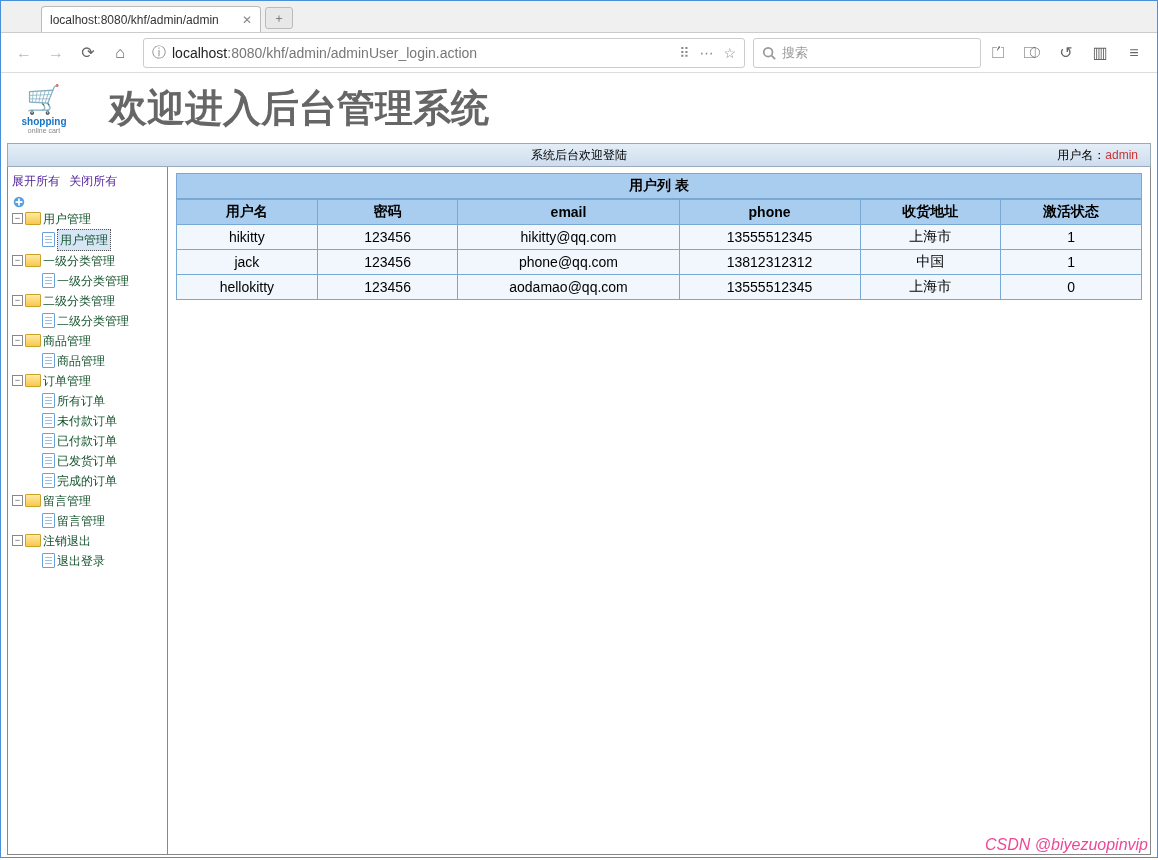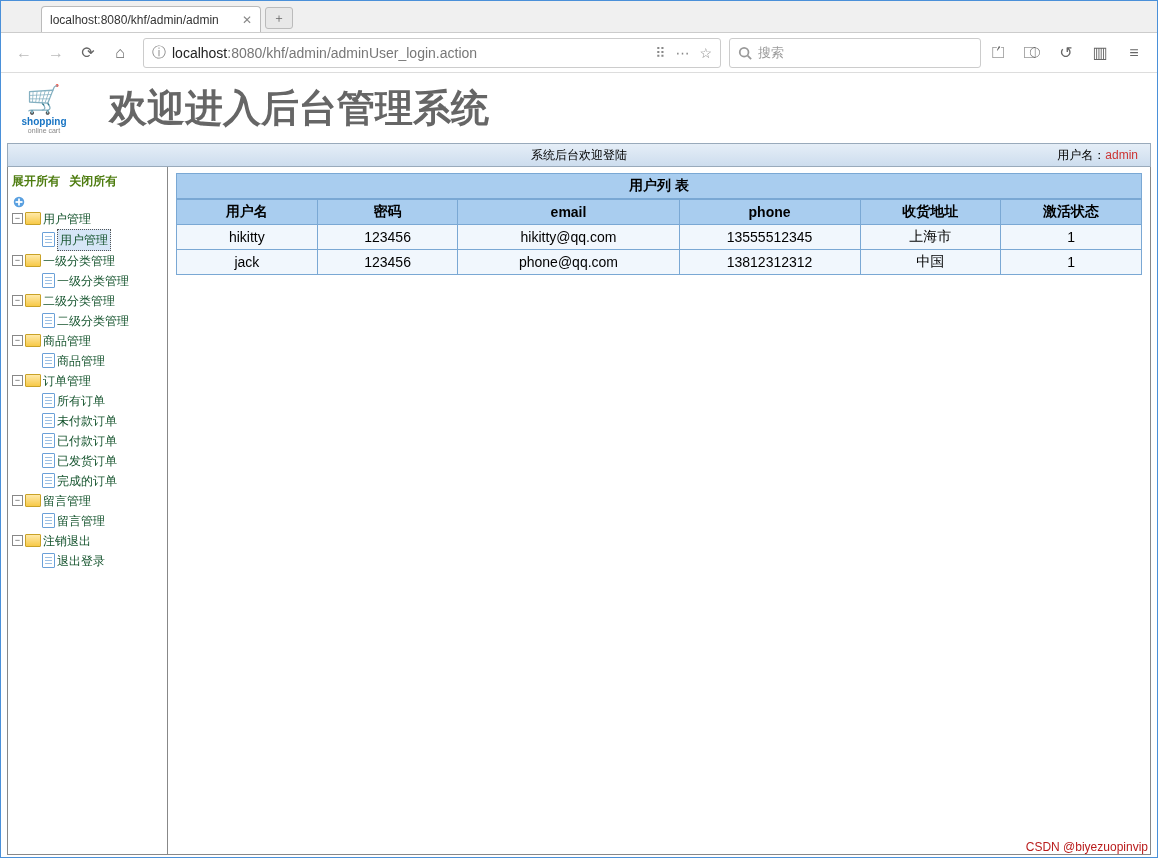--- a/index.html
+++ b/index.html
@@ -16,63 +16,63 @@
 .tab .x { margin-left: auto; color: #888; }
 .newtab { pointer-events: auto; width: 28px; height: 22px; margin-left: 4px; background: #e8e8e8; border: 1px solid #bbb; border-radius: 3px; display: flex; align-items: center; justify-content: center; color: #666; margin-bottom: 3px; }
 
 .toolbar { height: 40px; display: flex; align-items: center; padding: 0 8px; border-bottom: 1px solid #ddd; gap: 2px; }
 .tb-btn { width: 30px; height: 30px; display: flex; align-items: center; justify-content: center; color: #666; font-size: 16px; border-radius: 3px; }
 .tb-btn.disabled { color: #bbb; }
 .urlbar { flex: 1; height: 30px; border: 1px solid #ccc; border-radius: 3px; display: flex; align-items: center; padding: 0 8px; margin: 0 6px; font-size: 14px; color: #777; min-width: 0; }
 .urlbar .info { margin-right: 6px; color: #888; }
 .urlbar .domain { color: #222; }
 .urlbar .right { margin-left: auto; display: flex; gap: 10px; color: #888; }
-.searchbox { width: 252px; height: 30px; border: 1px solid #ccc; border-radius: 3px; display: flex; align-items: center; padding: 0 8px; color: #999; font-size: 13px; }
+.searchbox { width: 228px; height: 30px; border: 1px solid #ccc; border-radius: 3px; display: flex; align-items: center; padding: 0 8px; color: #999; font-size: 13px; }
 .searchbox svg { margin-right: 6px; }
 .right-icons { display: flex; gap: 4px; }
 
 
 .page { height: calc(100% - 68px); display: flex; flex-direction: column; }
 .banner { height: 70px; display: flex; align-items: center; padding: 0 8px; }
 .logo { width: 70px; text-align: center; }
 .logo-cart { font-size: 28px; color: #1874c3; }
 .logo-text { font-size: 10px; color: #1874c3; font-weight: bold; }
 .logo-sub { font-size: 7px; color: #888; }
 .banner-title { font-size: 38px; color: #666; font-weight: bold; margin-left: 30px; }
 
 .statusbar { height: 24px; background: linear-gradient(#e5eef7, #cdddee); border: 1px solid #9ab; display: flex; align-items: center; font-size: 12px; position: relative; margin: 0 6px; }
 .statusbar .center { position: absolute; left: 50%; transform: translateX(-50%); }
 .statusbar .right { margin-left: auto; padding-right: 12px; }
 .statusbar .uname { color: #c33; }
 
 .workspace { flex: 1; display: flex; border: 1px solid #888; border-top: none; margin: 0 6px 6px 6px; }
 .sidebar { width: 160px; border-right: 1px solid #888; padding: 4px 4px; font-size: 12px; }
 .side-top { padding: 2px 0; }
-.side-top a { color: #4d7c0f; text-decoration: none; margin-right: 6px; cursor: pointer; font-weight: bold; }
+.side-top a { color: #4c1d95; text-decoration: none; margin-right: 6px; cursor: pointer; }
 .tree { margin-top: 2px; }
 .tree-root-icon { display: inline-block; width: 14px; height: 14px; vertical-align: middle; }
 .tree ul { list-style: none; padding-left: 0; }
 .tree li { line-height: 20px; white-space: nowrap; }
 .tree .node { display: flex; align-items: center; gap: 2px; }
 .tree .toggle { width: 11px; height: 11px; border: 1px solid #888; display: inline-flex; align-items: center; justify-content: center; font-size: 9px; line-height: 1; color: #555; background: #fff; flex-shrink: 0; }
 .tree .folder { width: 16px; height: 13px; background: linear-gradient(#ffe9a8,#f7c948); border: 1px solid #c9a227; border-radius: 1px; flex-shrink: 0; }
 .tree .file { width: 13px; height: 15px; background: #fff; border: 1px solid #6aa0d8; border-radius: 1px; position: relative; flex-shrink: 0; }
 .tree .file::after { content: ""; position: absolute; top: 3px; left: 2px; right: 2px; height: 1px; background: #9cc0e4; box-shadow: 0 3px 0 #9cc0e4, 0 6px 0 #9cc0e4; }
 .tree .children { padding-left: 16px; }
 .tree .children .node { padding-left: 14px; }
 .tree .label { color: #14532d; }
 .tree .label.sel { border: 1px dotted #555; background: #d6e6f7; padding: 0 2px; }
 
 .main { flex: 1; padding: 6px 8px; }
 .tbl-title { background: #a9cdef; border: 1px solid #7aa8d4; text-align: center; font-weight: bold; padding: 3px 0; font-size: 14px; }
 table.data { width: 100%; border-collapse: collapse; }
 table.data th { background: #a9cdef; border: 1px solid #7aa8d4; padding: 3px 16px; font-size: 14px; font-weight: bold; }
 table.data td { background: #f1f7fd; border: 1px solid #7aa8d4; text-align: center; padding: 3px 0; font-size: 14px; }
 
-.watermark { position: absolute; right: 10px; bottom: 6px; color: #b91c1c; font-size: 12px; }
+.watermark { position: absolute; right: 10px; bottom: 6px; color: #ec4899; font-size: 16px; font-style: italic; }
 </style>
 </head>
 <body>
 
 <div class="browser-chrome">
   <div class="titlebar">
     <div class="win-btns">
       <div class="win-btn">━</div>
       <div class="win-btn">▭</div>
       <div class="win-btn close">✕</div>
@@ -305,20 +305,28 @@
                 <td>1</td>
               </tr>
               <tr>
                 <td>jack</td>
                 <td>123456</td>
                 <td>phone@qq.com</td>
                 <td>13812312312</td>
                 <td>中国</td>
                 <td>1</td>
               </tr>
+              <tr>
+                <td>hellokitty</td>
+                <td>123456</td>
+                <td>aodamao@qq.com</td>
+                <td>13555512345</td>
+                <td>上海市</td>
+                <td>0</td>
+              </tr>
             </tbody>
         </table>
       </div>
     </div>
   </div>
 </div>
 
 <div class="watermark">CSDN @biyezuopinvip</div>
 
 </body></html>

